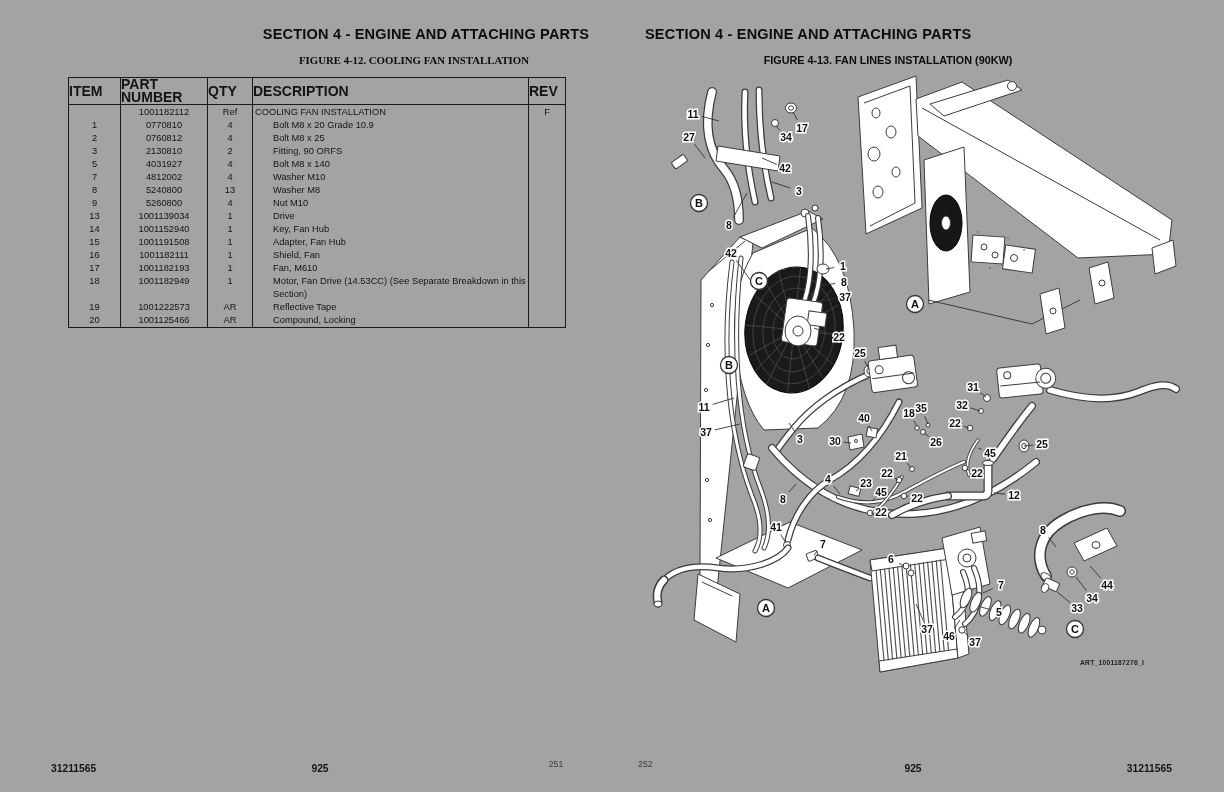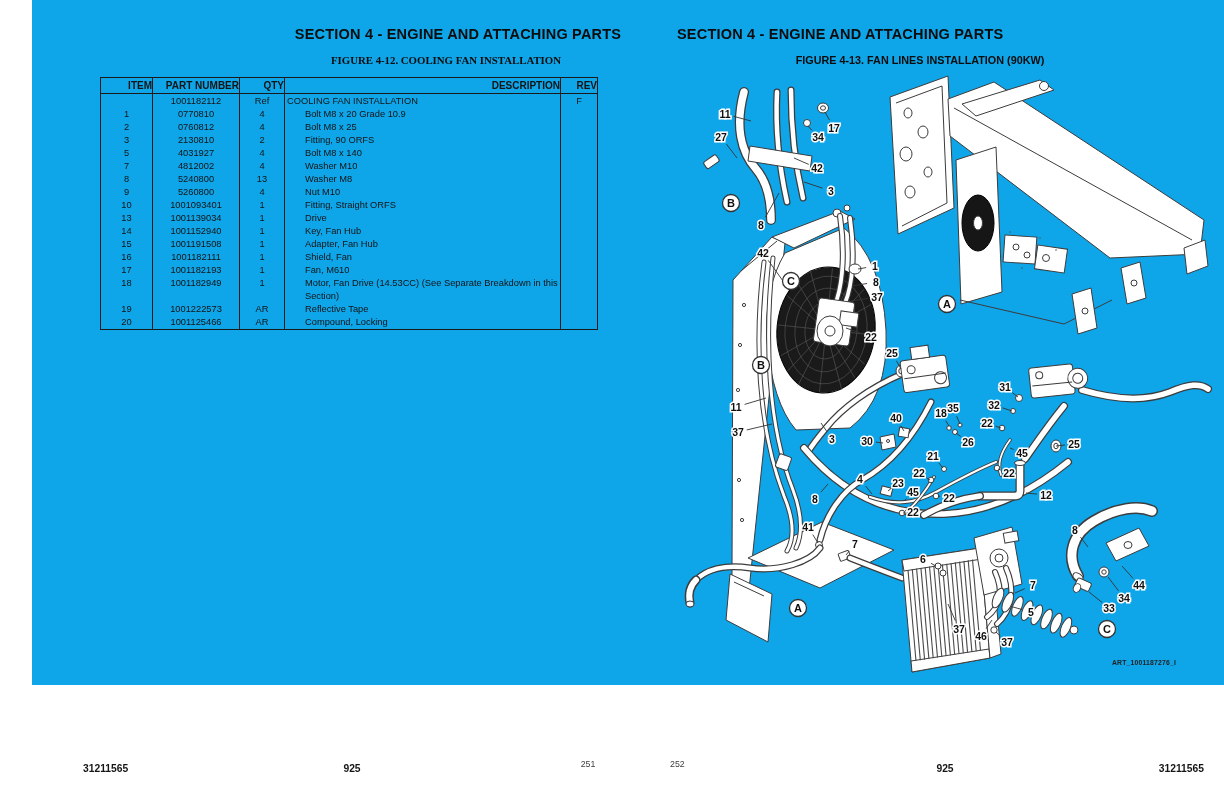--- a/index.html
+++ b/index.html
@@ -1,21 +1,21 @@
 <!DOCTYPE html>
 <html><head>
 <meta charset="utf-8">
 <style>
   html,body{margin:0;padding:0;}
   body{
     width:1224px;height:792px;background:#ffffff;overflow:hidden;position:relative;
     font-family:"Liberation Sans","DejaVu Sans",sans-serif;color:#111;
     -webkit-font-smoothing:antialiased;
   }
-  .page{position:absolute;top:0;width:612px;height:685px;background:#0ea5e9;margin-left:32px;}
+  .page{position:absolute;top:0;width:612px;height:792px;background:#a3a3a3;}
   #page-left{left:0;}
   #page-right{left:612px;}
 
   .section-header{
     position:absolute;top:26px;font-weight:bold;font-size:14.5px;letter-spacing:.2px;
     white-space:nowrap;color:#0c0c0c;
   }
   #page-left .section-header{left:226px;width:400px;text-align:center;}
   #page-right .section-header{left:33px;text-align:left;}
 
@@ -25,21 +25,21 @@
   #page-left .figure-title{left:129px;width:400px;text-align:right;font-family:Liberation Serif, serif;}
   #page-right .figure-title{left:76px;width:400px;text-align:center;}
 
   table.ptable{
     position:absolute;left:68px;top:77px;width:497px;
     border-collapse:collapse;table-layout:fixed;
     font-size:9.3px;line-height:13px;color:#141414;
   }
   table.ptable,table.ptable th{border:1px solid #1a1a1a;}
   table.ptable th{
-    height:15px;padding:0;font-size:10px;font-weight:bold;text-align:right;vertical-align:middle;
+    height:15px;padding:0;font-size:14px;font-weight:bold;text-align:left;vertical-align:middle;
   }
   table.ptable td{
     padding:0 2px;vertical-align:top;border-top:none;border-bottom:none;
   }
   table.ptable td + td{border-left:1px solid #1a1a1a;}
   col.c0{width:52px;}col.c1{width:87px;}col.c2{width:45px;}col.c3{width:276px;}col.c4{width:37px;}
   td.c-item,td.c-part,td.c-qty,td.c-rev{text-align:center;}
   td.c-desc{text-align:left;padding-left:3px;}
   td.c-desc.indent{padding-left:20px;}
   tbody tr:first-child td{padding-top:1px;}
@@ -138,27 +138,20 @@
           <td class="c-part">5240800</td>
           <td class="c-qty">13</td>
           <td class="c-desc indent">Washer M8</td>
           <td class="c-rev"></td>
         </tr>
         <tr>
           <td class="c-item">9</td>
           <td class="c-part">5260800</td>
           <td class="c-qty">4</td>
           <td class="c-desc indent">Nut M10</td>
-          <td class="c-rev"></td>
-        </tr>
-        <tr>
-          <td class="c-item">10</td>
-          <td class="c-part">1001093401</td>
-          <td class="c-qty">1</td>
-          <td class="c-desc indent">Fitting, Straight ORFS</td>
           <td class="c-rev"></td>
         </tr>
         <tr>
           <td class="c-item">13</td>
           <td class="c-part">1001139034</td>
           <td class="c-qty">1</td>
           <td class="c-desc indent">Drive</td>
           <td class="c-rev"></td>
         </tr>
         <tr>

